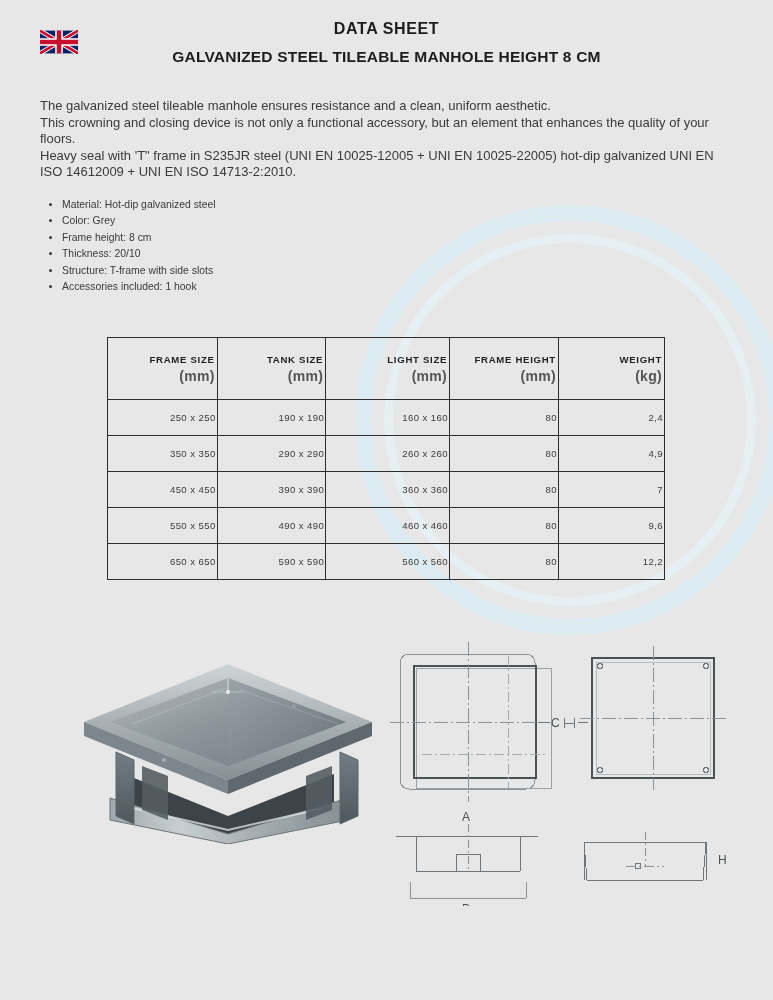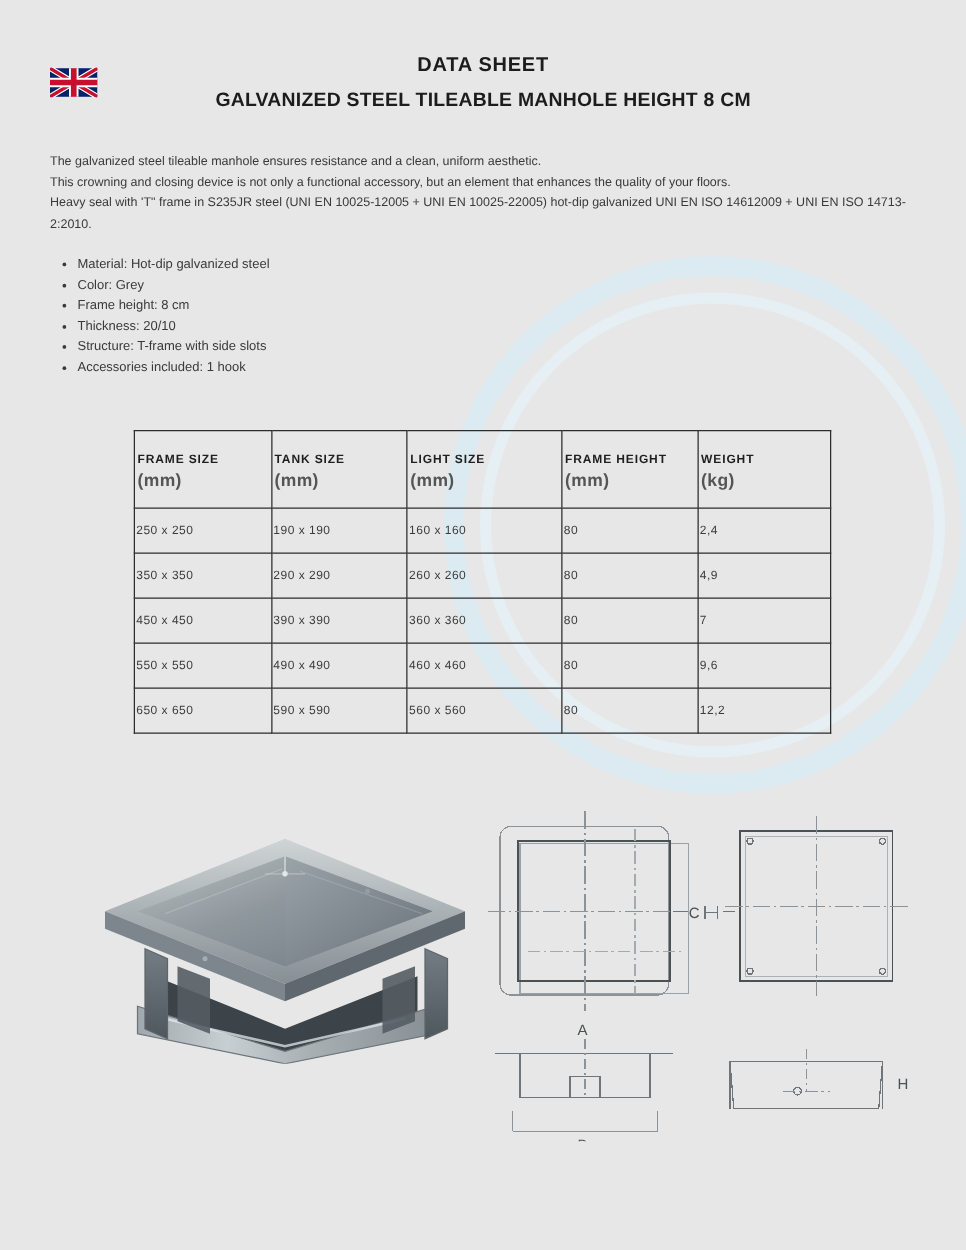--- a/index.html
+++ b/index.html
@@ -50,21 +50,21 @@
     left: 175px;
     top: 430px;
     font-size: 86px;
     font-weight: bold;
     letter-spacing: 16px;
     color: #f2f2f2;
     font-family: "Liberation Sans", sans-serif;
     user-select: none;
   }
 
-  #page { position: relative; z-index: 1; margin-top: 24px; }
+  #page { position: relative; z-index: 1; }
 
   
   .header {
     position: relative;
     padding-top: 20px;
   }
   .flag {
     position: absolute;
     left: 40px;
     top: 30px;
@@ -84,21 +84,21 @@
     font-weight: bold;
     letter-spacing: .2px;
     margin: 0;
     color: #1c1c1c;
     text-underline-offset: 3px;
   }
 
   
   .description {
     margin: 32px 40px 0 40px;
-    font-size: 10px;
+    font-size: 13px;
     line-height: 16.5px;
     color: #3a3a3a;
     max-width: 700px;
   }
   .description p { margin: 0; }
 
   
   .specs {
     margin: 16px 40px 0 62px;
     padding: 0;
@@ -116,21 +116,21 @@
     padding-left: 107px;
   }
   table.spec-table {
     border-collapse: collapse;
     width: 558px;
     background: transparent;
   }
   table.spec-table th,
   table.spec-table td {
     border: 1.6px solid #2c2c2c;
-    text-align: left;
+    text-align: right;
     color: #3c3c3c;
     background: transparent;
   }
   table.spec-table th {
     height: 62px;
     font-size: 9.6px;
     font-weight: bold;
     letter-spacing: .7px;
     color: #1f1f1f;
     padding: 0 2px;

